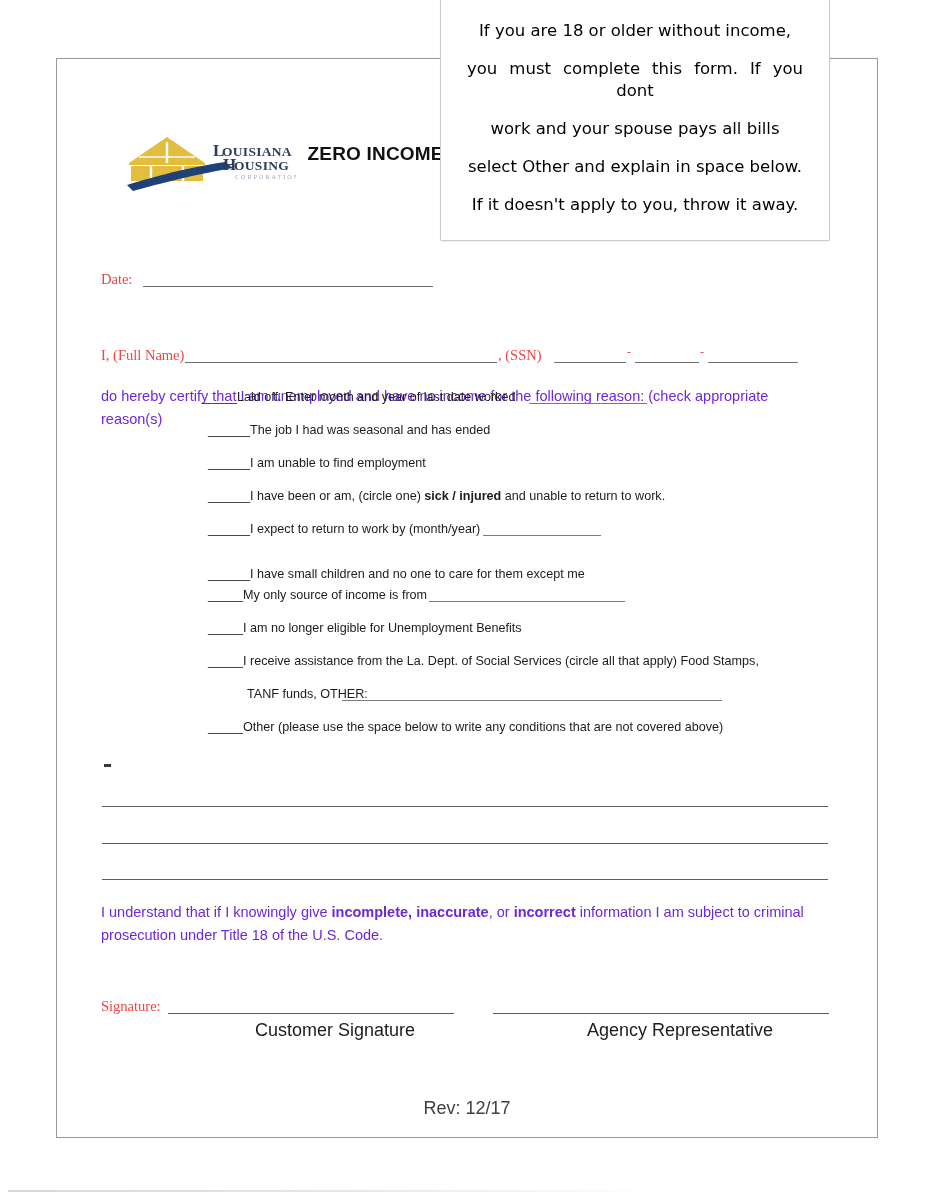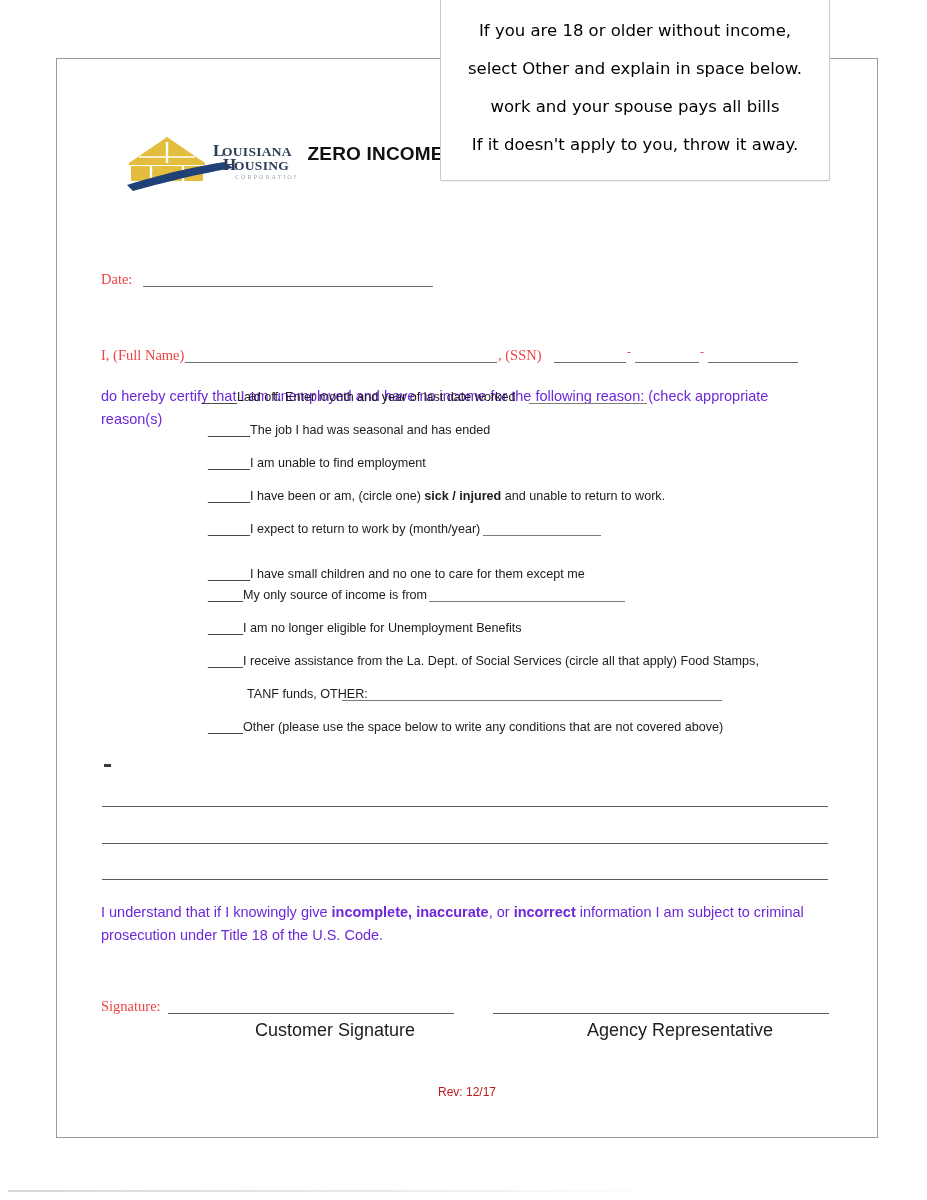--- a/index.html
+++ b/index.html
@@ -125,22 +125,23 @@
     color: #1c1c1c;
     white-space: nowrap;
   }
 
   .footer-rev {
     position: absolute;
     left: 0;
     right: 0;
     text-align: center;
     font-family: "Liberation Sans", sans-serif;
-    font-size: 12px;
-    color: #b91c1c;
+    font-size: 18px;
+    color: #404040;
+    margin-top: 13px;
   }
 
   
   #scan-artifact {
     position: absolute;
     left: 8px;
     top: 1190px;
     width: 650px;
     height: 2px;
     background: linear-gradient(to right, #d8d8dc, #e8e8ec 55%, rgba(232,232,236,0));
@@ -247,18 +248,19 @@
   <div class="caption" style="left:198px; top:961px;">Customer Signature</div>
 
   <div class="rule heavy" style="left:436px; top:954px; width:336px;"></div>
   <div class="caption" style="left:530px; top:961px;">Agency Representative</div>
 
   <div class="footer-rev" style="top:1026px;">Rev: 12/17</div>
 </div>
 
 <div id="annotation-note">
   <p>If you are 18 or older without income,</p>
+  <p>you must complete this form. If you dont</p>
+  <p>work and your spouse pays all bills</p>
   <p>select Other and explain in space below.</p>
-  <p>work and your spouse pays all bills</p>
   <p class="line-last">If it doesn't apply to you, throw it away.</p>
 </div>
 
 <div id="scan-artifact"></div>
 
 </body></html>

